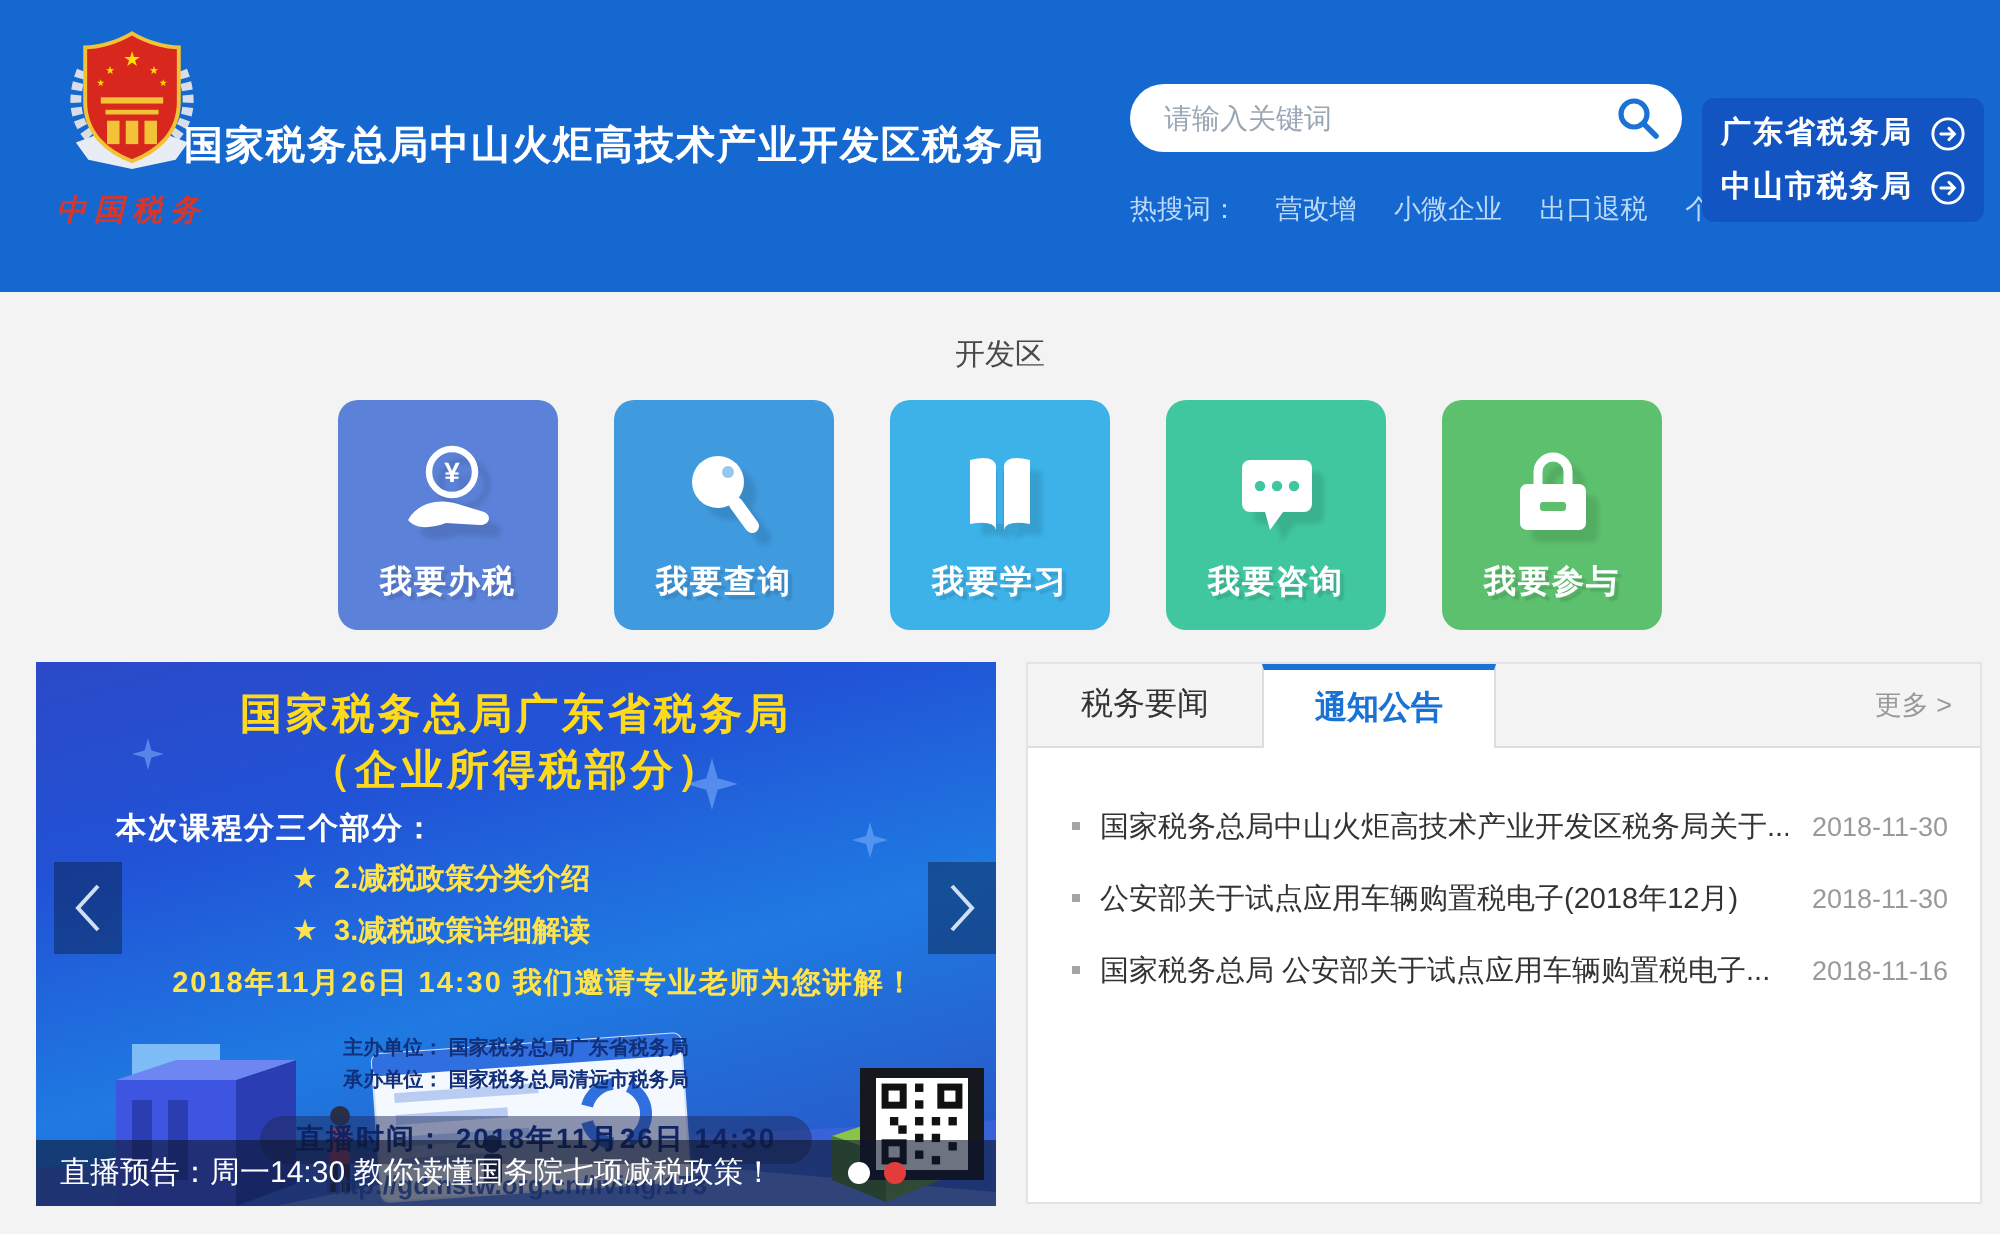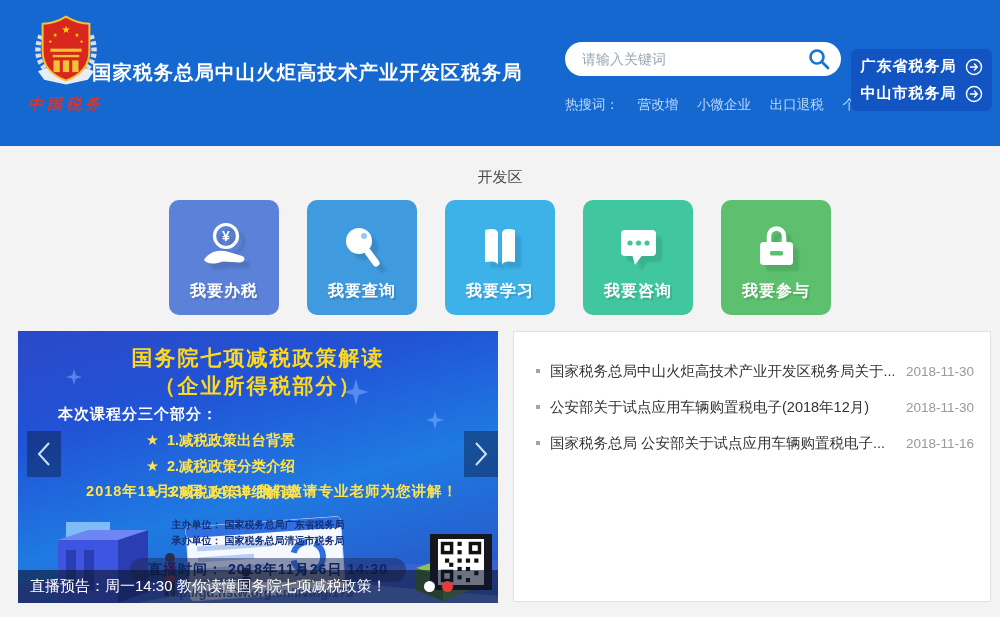--- a/index.html
+++ b/index.html
@@ -218,26 +218,25 @@
       <path d="M12 0 L14.6 9.4 L24 12 L14.6 14.6 L12 24 L9.4 14.6 L0 12 L9.4 9.4 Z" fill="#7fb2ff"></path>
     </svg>
     <svg class="sparkle" style="left:408px; top:80px;" width="18" height="18" viewBox="0 0 24 24">
       <path d="M12 0 L14.6 9.4 L24 12 L14.6 14.6 L12 24 L9.4 14.6 L0 12 L9.4 9.4 Z" fill="#7fb2ff"></path>
     </svg>
     <svg class="sparkle" style="left:48px; top:38px;" width="16" height="16" viewBox="0 0 24 24">
       <path d="M12 0 L14.6 9.4 L24 12 L14.6 14.6 L12 24 L9.4 14.6 L0 12 L9.4 9.4 Z" fill="#7fb2ff"></path>
     </svg>
 
     <div class="b-title">
-      <div>国务院七项减税政策解读</div>
+      <div>国家税务总局广东省税务局</div>
       <div>（企业所得税部分）</div>
     </div>
     <div class="b-intro">本次课程分三个部分：</div>
     <div class="b-list">
-      <div><span class="star">★</span><span>1.减税政策出台背景</span></div>
       <div><span class="star">★</span><span>2.减税政策分类介绍</span></div>
       <div><span class="star">★</span><span>3.减税政策详细解读</span></div>
     </div>
     <div class="b-schedule">2018年11月26日 14:30 我们邀请专业老师为您讲解！</div>
     <div class="b-org">
       <div>主办单位： 国家税务总局广东省税务局</div>
       <div>承办单位： 国家税务总局清远市税务局</div>
     </div>
 
     <svg class="illustration" viewBox="0 0 480 115" preserveAspectRatio="none">
@@ -312,20 +311,25 @@
       </svg>
     </button>
     <button class="arrow right">
       <svg width="16" height="26" viewBox="0 0 16 26">
         <polyline points="3,2 13,13 3,24" fill="none" stroke="#cfe0f5" stroke-width="2"></polyline>
       </svg>
     </button>
   </div>
 
   <div class="news-panel">
+    <div class="tab-bar">
+      <div class="tab">税务要闻</div>
+      <div class="tab active">通知公告</div>
+      <div class="more">更多 &gt;</div>
+    </div>
     <div class="news-list">
       <div class="news-item">
         <span class="bullet"></span>
         <span class="news-title">国家税务总局中山火炬高技术产业开发区税务局关于...</span>
         <span class="news-date">2018-11-30</span>
       </div>
       <div class="news-item">
         <span class="bullet"></span>
         <span class="news-title">公安部关于试点应用车辆购置税电子(2018年12月)</span>
         <span class="news-date">2018-11-30</span>

